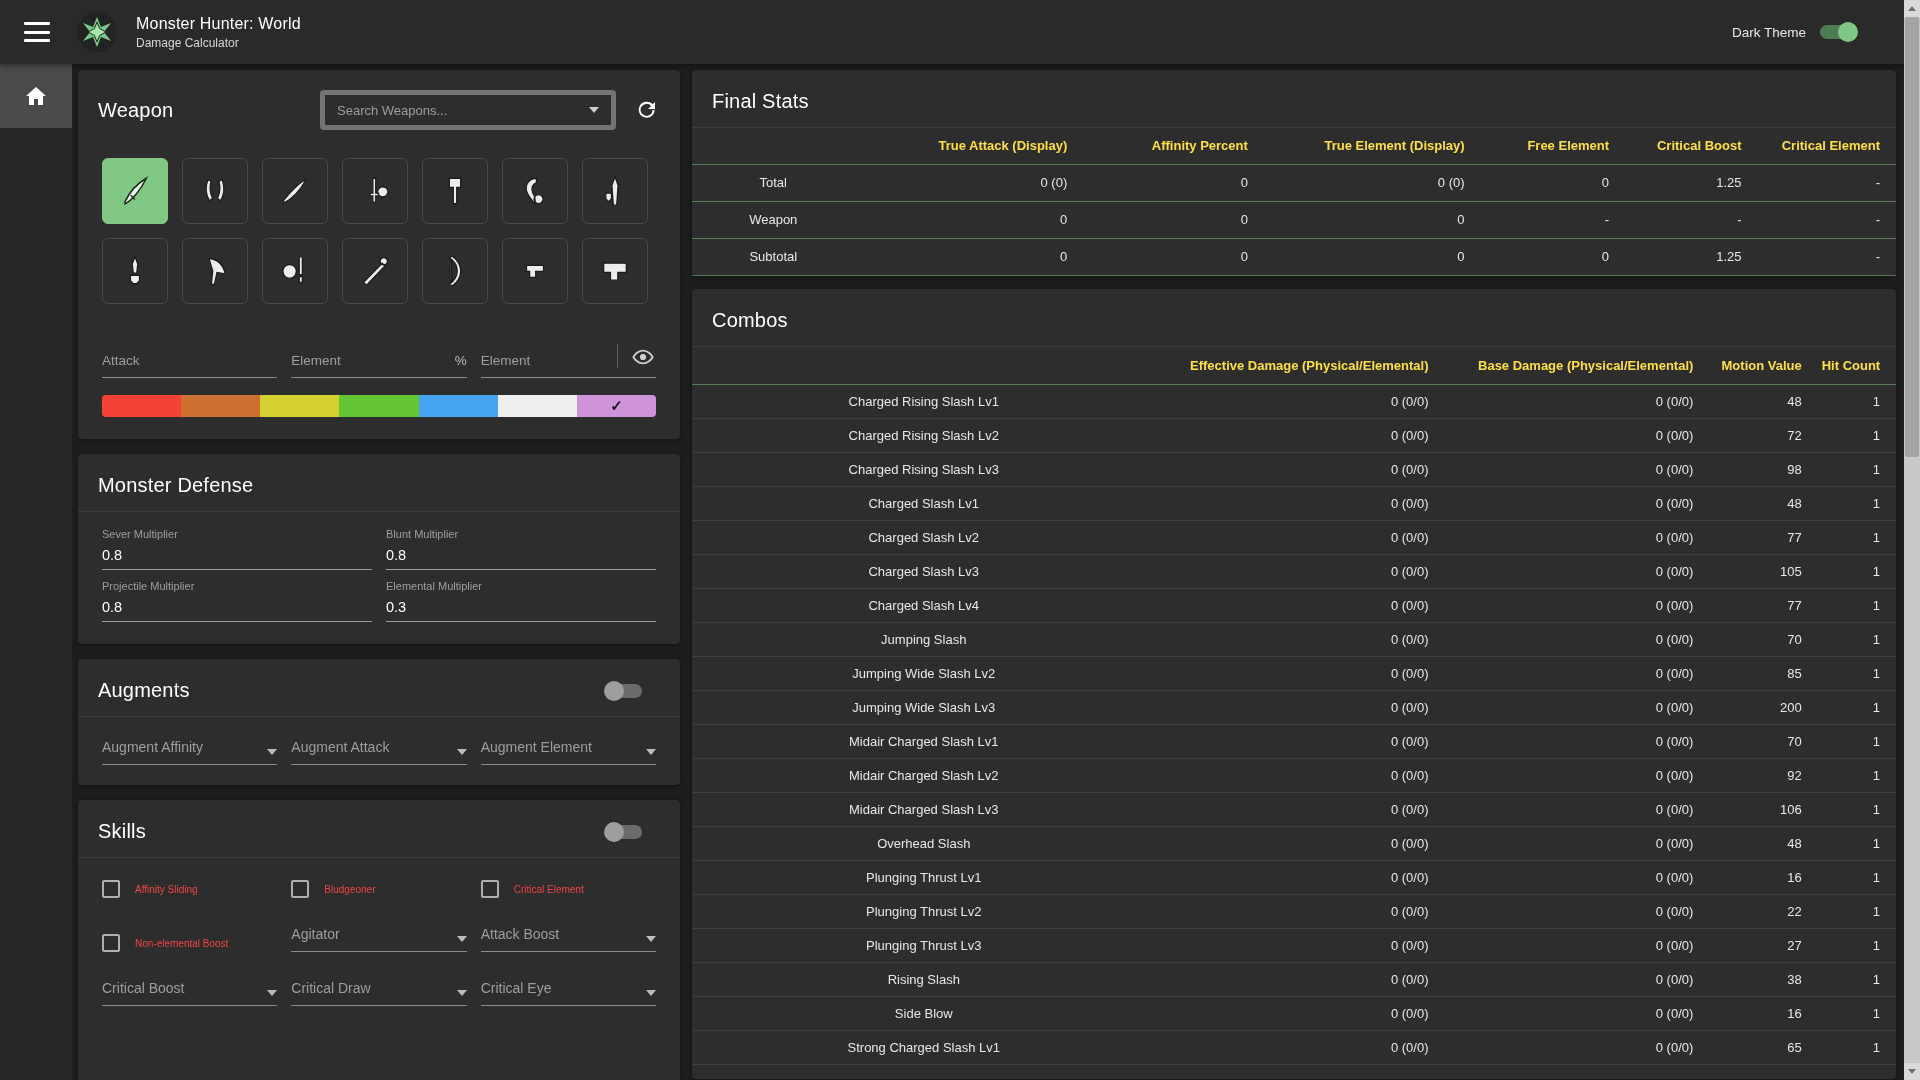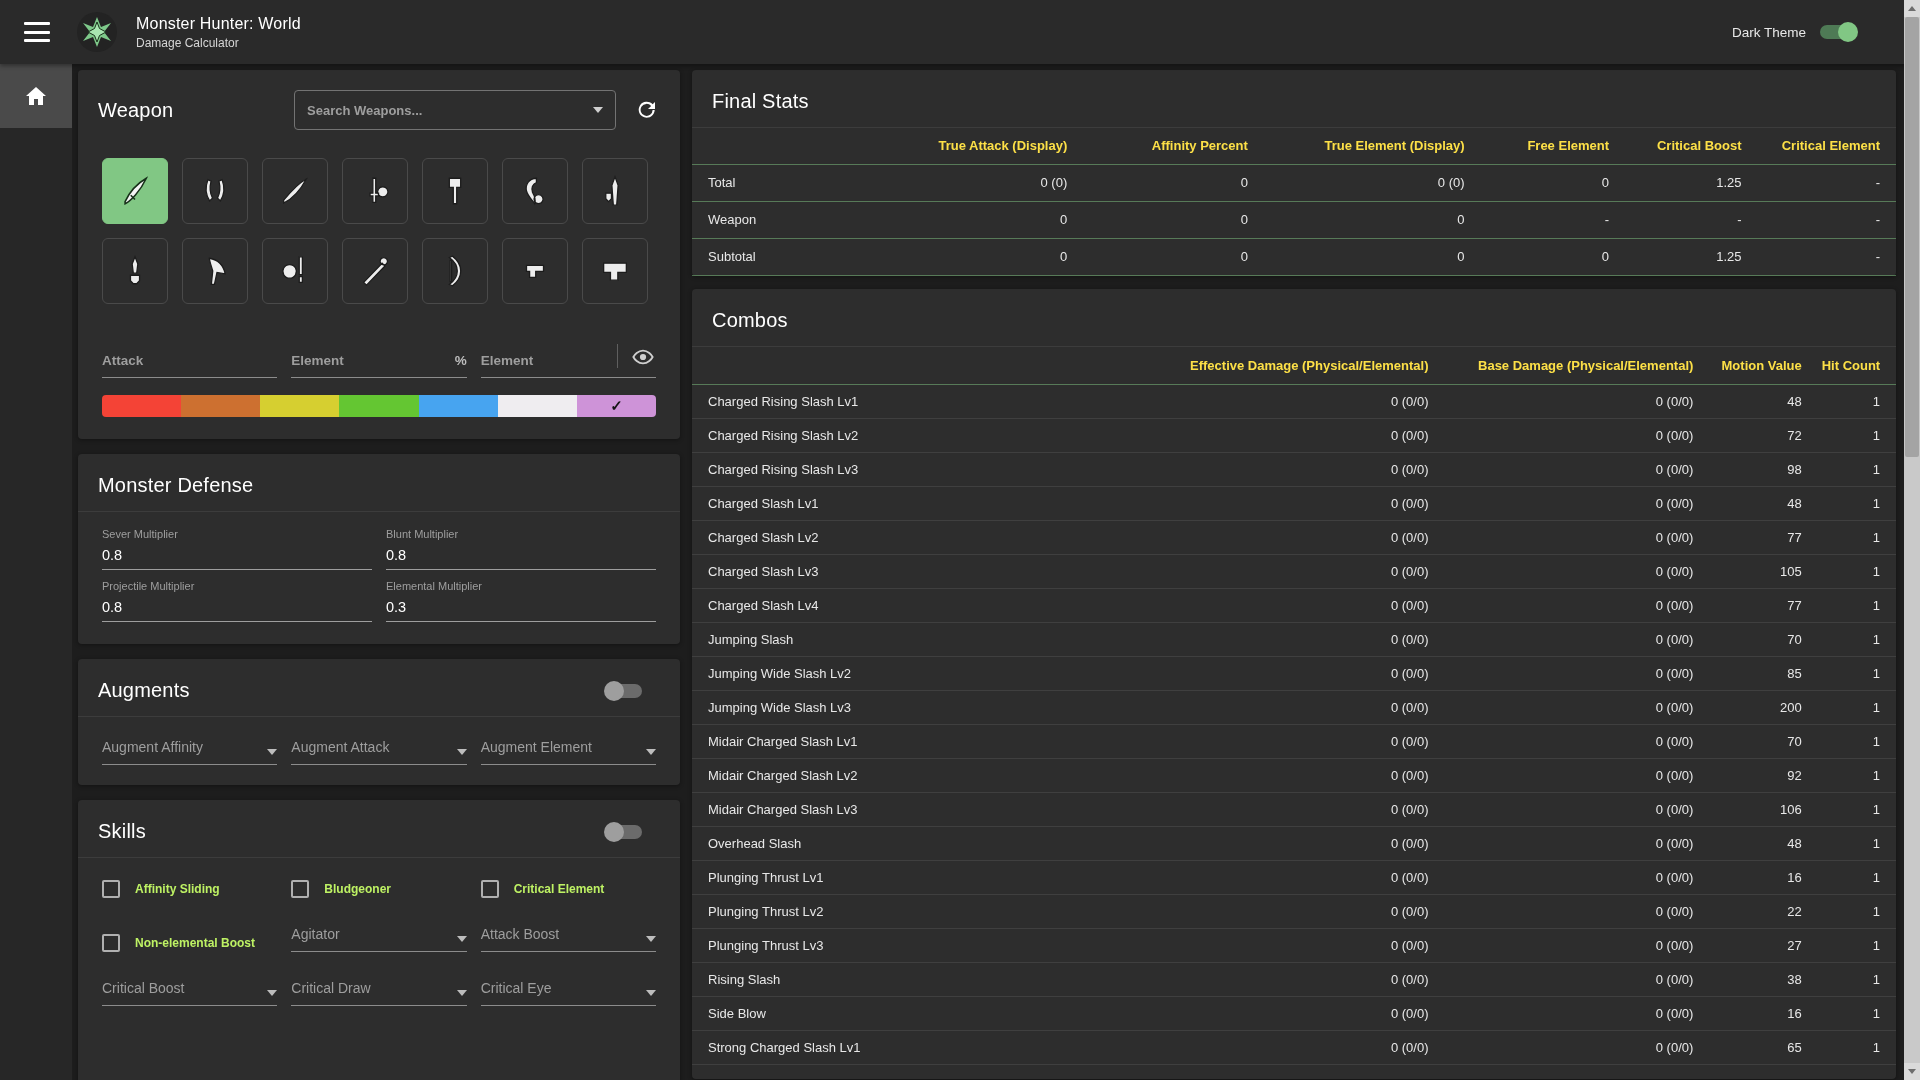--- a/index.html
+++ b/index.html
@@ -34,63 +34,63 @@
   .side-item.active { background:#4a4a4a; }
   
   .card { background:#2d2d2d; border-radius:4px; box-shadow:0 1px 4px rgba(0,0,0,.4); }
   .card-head { display:flex; align-items:center; padding:20px 20px 14px 20px; }
   .card-title { font-size:20px; font-weight:400; color:#fff; letter-spacing:.2px; }
   .divider { border-top:1px solid #3c3c3c; }
   
   .left-col { position:absolute; left:78px; top:70px; width:602px; display:flex; flex-direction:column; gap:15px; }
   
   .search-box {
-    width:322px; height:40px; border:1px solid #737373; border-radius:4px;
-    display:flex; align-items:center; padding:0 12px; margin-left:auto; cursor:pointer;font-weight:bold;
+    width:296px; height:40px; border:5px solid #737373; border-radius:4px;
+    display:flex; align-items:center; padding:0 12px; margin-left:auto; cursor:pointer;
   }
   .search-ph { font-size:13px; color:#9e9e9e; }
   .caret { margin-left:auto; width:0; height:0; border-left:5px solid transparent; border-right:5px solid transparent; border-top:6px solid #cfcfcf; }
   .refresh-btn { margin-left:18px; width:26px; height:26px; cursor:pointer; display:flex; align-items:center; justify-content:center; }
   .wgrid { display:grid; grid-template-columns:repeat(7,66px); gap:14px; padding:14px 24px 0 24px; }
   .wtile {
     width:66px; height:66px; border:1px solid #4a4a4a; border-radius:6px;
     display:flex; align-items:center; justify-content:center; cursor:pointer; background:#2d2d2d;
   }
   .wtile.selected { background:#81c784; border-color:#81c784; }
   .wtile svg { width:34px; height:34px; }
   .wtile path { fill:#ededed; stroke:#1c1c1c; stroke-width:.9; }
   .wtile.selected path { fill:#f5f5f5; stroke:#173019; stroke-width:1.1; }
-  .ufields { display:flex; gap:14px; margin:34px 24px 17px 24px;font-weight:bold; }
+  .ufields { display:flex; gap:14px; margin:34px 24px 17px 24px; }
   .ufield { flex:1; display:flex; align-items:flex-end; padding:6px 0 9px 0; border-bottom:1px solid #8c8c8c; font-size:13.5px; color:#9e9e9e; }
   .ufield .suffix { margin-left:auto; color:#bdbdbd; }
   .ufield .vdiv { width:1px; height:24px; background:#5f5f5f; margin-left:auto; }
   .ufield .eye { margin:0 2px 0 14px; }
   .elembar { display:flex; height:22px; margin:16px 24px 0 24px; border-radius:4px; overflow:hidden; }
   .eseg { flex:1; display:flex; align-items:center; justify-content:center; cursor:pointer; }
   .eseg .check { display:none; color:#141414; font-size:15px; font-weight:bold; }
   .eseg.selected .check { display:block; }
   
   .md-grid { display:grid; grid-template-columns:1fr 1fr; column-gap:14px; row-gap:10px; padding:16px 24px 22px 24px; }
   .md-field .lab { font-size:11px; color:#9e9e9e; margin-bottom:7px; }
   .md-field .val { font-size:14.5px; color:#fff; padding-bottom:6px; border-bottom:1px solid #9e9e9e; }
   
   .sel { display:flex; align-items:flex-end; padding-bottom:9px; border-bottom:1px solid #8c8c8c; font-size:14px; color:#9e9e9e; cursor:pointer; }
   .sel .caret { border-top-color:#bdbdbd; }
   .aug-row { display:grid; grid-template-columns:1fr 1fr 1fr; gap:14px; padding:22px 24px 20px 24px; }
   
   .sk-grid { display:grid; grid-template-columns:1fr 1fr 1fr; column-gap:14px; row-gap:28px; padding:22px 24px 24px 24px; align-items:end; }
   .chk { display:flex; align-items:center; gap:15px; cursor:pointer; }
   .chk .box { width:18px; height:18px; border:2px solid #b0b0b0; border-radius:2px; flex:0 0 auto; }
-  .chk .cl { font-size:12px; color:#bef264;font-weight:bold; }
+  .chk .cl { font-size:10px; color:#ef4444; }
   
   .right-col { position:absolute; left:692px; top:70px; width:1204px; display:flex; flex-direction:column; gap:13px; }
   table { width:100%; border-collapse:collapse; font-size:13px; table-layout:fixed; }
   th { font-weight:700; color:#fde047; text-align:right; padding:9px 10px; white-space:nowrap; }
   td { color:#e8e8e8; text-align:right; padding:9px 10px; white-space:nowrap; overflow:hidden; }
-  th:first-child, td:first-child { text-align:left; padding-left:16px; }
+  th:first-child, td:first-child { text-align:center; padding-left:16px; }
   th:last-child, td:last-child { padding-right:16px; }
   .fs-table thead th { border-bottom:1px solid rgba(129,199,132,.5); }
   .fs-table tbody td { height:37px; border-bottom:1px solid rgba(129,199,132,.5); }
   .fs-table th, .fs-table td { height:36px; }
   .cb-table thead th { border-bottom:1px solid rgba(129,199,132,.5); height:38px; }
   .cb-table tbody td { height:33px; border-bottom:1px solid #3f3f3f; }
   
   .scrollbar { position:absolute; right:0; top:0; width:16px; height:1080px; background:#c9c9c9; z-index:10; }
   .sb-btn { position:absolute; left:0; width:16px; height:17px; background:#dadada; display:flex; align-items:center; justify-content:center; }
   .sb-btn.up { top:0; } .sb-btn.down { bottom:0; }

